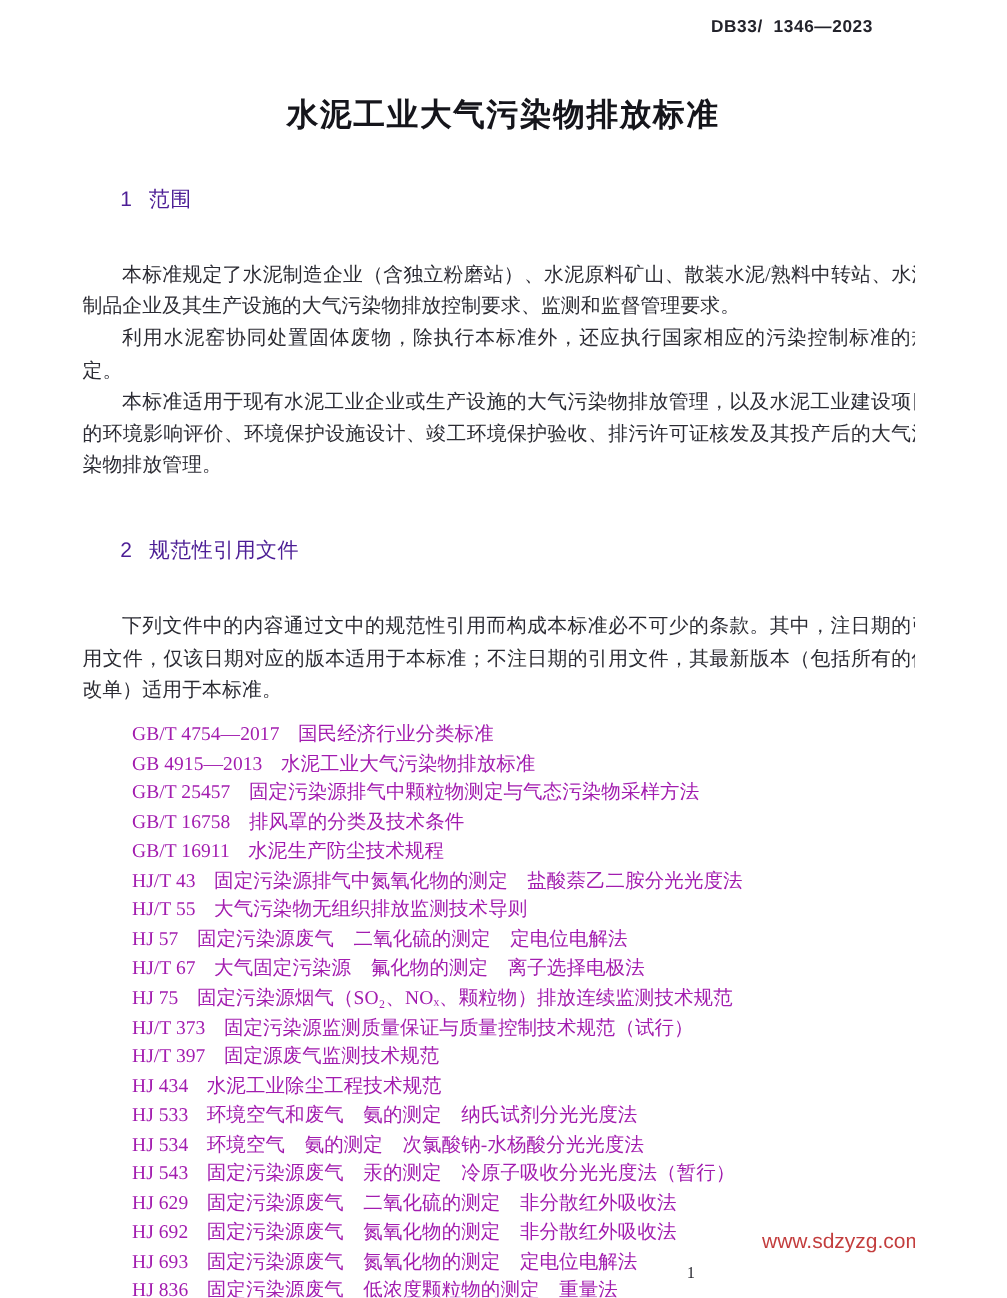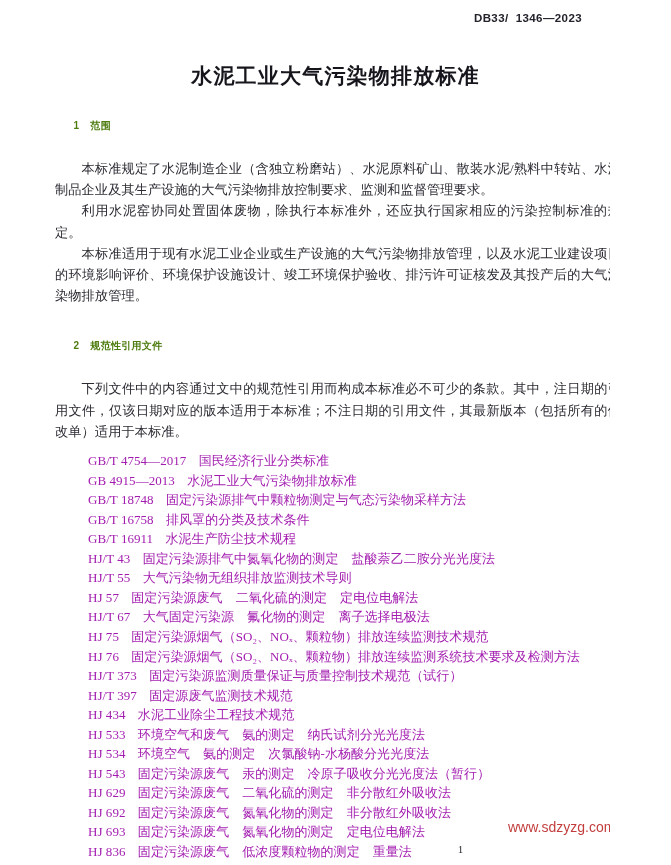--- a/index.html
+++ b/index.html
@@ -51,23 +51,23 @@
   
   .content {
     position: absolute;
     top: 108px;
     left: 55px;
     width: 566px;
   }
 
   .section-head {
     font-family: "Liberation Sans", "DejaVu Sans", sans-serif;
-    font-weight: bold;
-    font-size: 10px;
-    color: #4d7c0f;
+    font-weight: normal;
+    font-size: 14px;
+    color: #4c1d95;
     margin: 0 0 14px 0;
     white-space: pre;
     letter-spacing: 0.3px;
   }
   .section-head .num { margin-right: 11px; }
 
   .para {
     font-size: 13.2px;
     line-height: 21.2px;
     text-indent: 2em;
@@ -149,29 +149,28 @@
     <div class="section-head">
       <span class="num">2</span><span>规范性引用文件</span>
     </div>
     <p class="para">下列文件中的内容通过文中的规范性引用而构成本标准必不可少的条款。其中，注日期的引用文件，仅该日期对应的版本适用于本标准；不注日期的引用文件，其最新版本（包括所有的修改单）适用于本标准。</p>
 
     <div class="gap-sm"></div>
 
     <ul class="ref-list">
       <li><span class="ref-code">GB/T 4754—2017</span><span class="ref-gap"></span><span class="ref-title">国民经济行业分类标准</span></li>
       <li><span class="ref-code">GB 4915—2013</span><span class="ref-gap"></span><span class="ref-title">水泥工业大气污染物排放标准</span></li>
-      <li><span class="ref-code">GB/T 18748</span><span class="ref-gap"></span><span class="ref-title">固定污染源排气中颗粒物测定与气态污染物采样方法</span></li>
+      <li><span class="ref-code">GB/T 25457</span><span class="ref-gap"></span><span class="ref-title">固定污染源排气中颗粒物测定与气态污染物采样方法</span></li>
       <li><span class="ref-code">GB/T 16758</span><span class="ref-gap"></span><span class="ref-title">排风罩的分类及技术条件</span></li>
       <li><span class="ref-code">GB/T 16911</span><span class="ref-gap"></span><span class="ref-title">水泥生产防尘技术规程</span></li>
       <li><span class="ref-code">HJ/T 43</span><span class="ref-gap"></span><span class="ref-title">固定污染源排气中氮氧化物的测定　盐酸萘乙二胺分光光度法</span></li>
       <li><span class="ref-code">HJ/T 55</span><span class="ref-gap"></span><span class="ref-title">大气污染物无组织排放监测技术导则</span></li>
       <li><span class="ref-code">HJ 57</span><span class="ref-gap"></span><span class="ref-title">固定污染源废气　二氧化硫的测定　定电位电解法</span></li>
       <li><span class="ref-code">HJ/T 67</span><span class="ref-gap"></span><span class="ref-title">大气固定污染源　氟化物的测定　离子选择电极法</span></li>
       <li><span class="ref-code">HJ 75</span><span class="ref-gap"></span><span class="ref-title">固定污染源烟气（SO₂、NOₓ、颗粒物）排放连续监测技术规范</span></li>
-      <li><span class="ref-code">HJ 76</span><span class="ref-gap"></span><span class="ref-title">固定污染源烟气（SO₂、NOₓ、颗粒物）排放连续监测系统技术要求及检测方法</span></li>
       <li><span class="ref-code">HJ/T 373</span><span class="ref-gap"></span><span class="ref-title">固定污染源监测质量保证与质量控制技术规范（试行）</span></li>
       <li><span class="ref-code">HJ/T 397</span><span class="ref-gap"></span><span class="ref-title">固定源废气监测技术规范</span></li>
       <li><span class="ref-code">HJ 434</span><span class="ref-gap"></span><span class="ref-title">水泥工业除尘工程技术规范</span></li>
       <li><span class="ref-code">HJ 533</span><span class="ref-gap"></span><span class="ref-title">环境空气和废气　氨的测定　纳氏试剂分光光度法</span></li>
       <li><span class="ref-code">HJ 534</span><span class="ref-gap"></span><span class="ref-title">环境空气　氨的测定　次氯酸钠-水杨酸分光光度法</span></li>
       <li><span class="ref-code">HJ 543</span><span class="ref-gap"></span><span class="ref-title">固定污染源废气　汞的测定　冷原子吸收分光光度法（暂行）</span></li>
       <li><span class="ref-code">HJ 629</span><span class="ref-gap"></span><span class="ref-title">固定污染源废气　二氧化硫的测定　非分散红外吸收法</span></li>
       <li><span class="ref-code">HJ 692</span><span class="ref-gap"></span><span class="ref-title">固定污染源废气　氮氧化物的测定　非分散红外吸收法</span></li>
       <li><span class="ref-code">HJ 693</span><span class="ref-gap"></span><span class="ref-title">固定污染源废气　氮氧化物的测定　定电位电解法</span></li>
       <li><span class="ref-code">HJ 836</span><span class="ref-gap"></span><span class="ref-title">固定污染源废气　低浓度颗粒物的测定　重量法</span></li>

